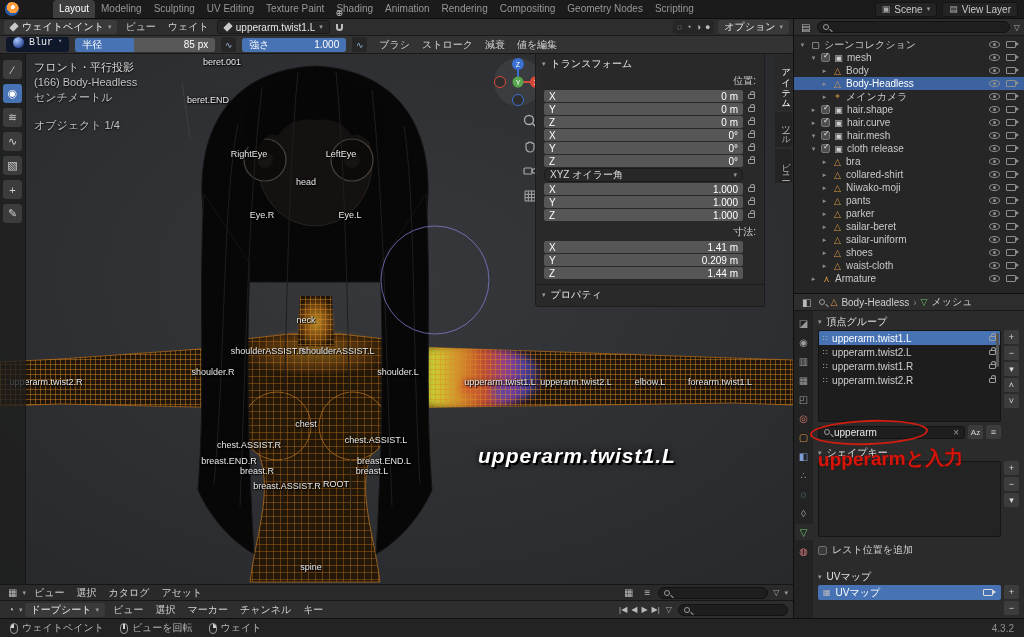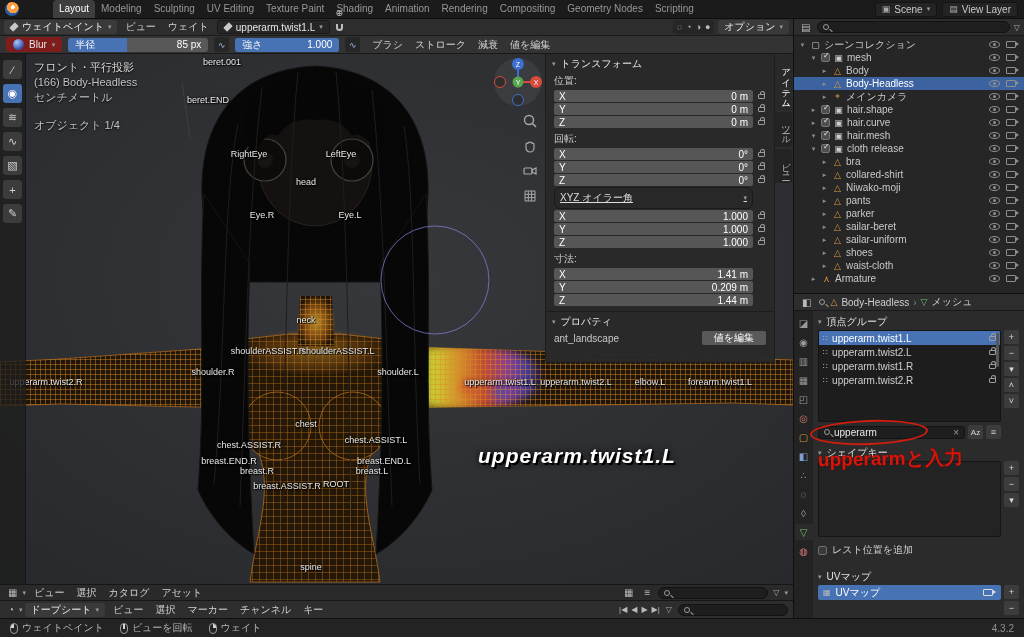--- a/index.html
+++ b/index.html
@@ -33,21 +33,21 @@
            border-radius:3px;height:14px;padding:0 6px;min-width:112px;color:#e6e6e6;}
   .hdr-ico{width:15px;height:14px;display:flex;align-items:center;justify-content:center;color:#c6c6c6;font-size:9px;}
   .icon-magnet{width:7px;height:7px;border:2px solid #bdbdbd;border-top:none;border-radius:0 0 6px 6px;}
   .shading-group{display:flex;align-items:center;gap:4px;background:#262626;border-radius:3px;height:14px;
                  padding:0 4px;font-size:9px;color:#bdbdbd;margin-left:4px;}
   .bone-glyph{width:8px;height:8px;background:#c9c9c9;transform:rotate(45deg) scale(.7,1);border-radius:1px;}
 
   
   #tool-settings{position:absolute;left:0;top:36px;width:793px;height:18px;background:#333333;
                  border-bottom:1px solid #181818;display:flex;align-items:center;gap:6px;padding:0 6px;font-size:10px;}
-  .brush-chip{display:flex;align-items:center;gap:5px;background:#7f1d1d;border-radius:3px;height:15px;padding:0 7px;color:#e8e8e8;}
+  .brush-chip{display:flex;align-items:flex-start;gap:5px;background:#0f172a;border-radius:3px;height:15px;padding:0 7px;color:#e8e8e8;font-family:Liberation Mono, monospace;}
   .brush-thumb{width:11px;height:11px;border-radius:50%;background:radial-gradient(circle at 35% 30%,#a9c9ff,#35509e 70%,#17264e);}
   .slider{position:relative;height:14px;background:#585858;border-radius:3px;overflow:hidden;display:flex;
           align-items:center;justify-content:space-between;padding:0 7px;color:#fff;}
   .slider .fill{position:absolute;left:0;top:0;bottom:0;background:#4772b3;}
   .slider span{position:relative;}
   #radius-slider{width:140px;} #strength-slider{width:104px;}
   .mini-btn{width:15px;height:15px;background:#262626;border-radius:3px;display:flex;align-items:center;
             justify-content:center;color:#9db8dd;font-size:9px;}
 
   
@@ -65,29 +65,29 @@
   #vp-info div:last-child{margin-top:13px;}
   .bone-label{position:absolute;transform:translate(-50%,-50%);font-size:9px;color:#e8e8e8;
               text-shadow:0 0 3px #000,1px 1px 1px #000;pointer-events:none;z-index:3;}
   #vp-big-label{position:absolute;left:478px;top:390px;font-size:21px;font-weight:bold;font-style:italic;
                 color:#ffffff;letter-spacing:1px;text-shadow:2px 2px 0 #000,0 0 7px #000;z-index:4;}
   #nav-gizmo{position:absolute;left:492px;top:2px;width:52px;height:52px;z-index:4;}
   #vp-icons{position:absolute;left:521px;top:58px;display:flex;flex-direction:column;gap:8px;z-index:4;}
   .vp-icon{width:17px;height:17px;display:flex;align-items:center;justify-content:center;opacity:.85;}
 
   
-  #npanel{position:absolute;right:18px;top:0;width:230px;background:rgba(41,41,41,.97);
-          border:1px solid #1d1d1d;border-top:none;border-radius:0 0 0 4px;padding:2px 0 15px;font-size:10px;z-index:6;}
+  #npanel{position:absolute;right:28px;top:0;width:230px;background:rgba(41,41,41,.97);
+          border:1px solid #1d1d1d;border-top:none;border-radius:0 0 0 4px;padding:2px 0 4px;font-size:10px;z-index:6;text-align:right;}
   .panel-hdr{display:flex;align-items:center;gap:5px;height:15px;padding:0 6px;color:#e6e6e6;}
   .fgroup-label{padding:3px 8px 1px;color:#cfcfcf;}
   .frow{display:flex;align-items:center;gap:3px;margin:1px 8px;}
   .nfield{flex:1;height:12px;background:#565656;border-radius:2px;display:flex;align-items:center;
           justify-content:space-between;padding:0 5px;color:#fff;}
-  .euler{flex:1;height:22px;background:#282828;border:1px solid #1a1a1a;border-radius:6px;display:flex;
-         align-items:center;justify-content:space-between;padding:0 5px;color:#ddd;text-decoration:underline;}
+  .euler{flex:1;height:14px;background:#282828;border:1px solid #1a1a1a;border-radius:6px;display:flex;
+         align-items:center;justify-content:space-between;padding:0 5px;color:#ddd;}
   .lockw{width:10px;display:flex;justify-content:center;}
   .icon-lock{width:7px;height:5px;border:1px solid #9d9d9d;border-radius:1px;position:relative;}
   .icon-lock::before{content:'';position:absolute;left:1px;top:-4px;width:3px;height:3px;
                      border:1px solid #9d9d9d;border-bottom:none;border-radius:3px 3px 0 0;}
   #npanel-props{margin-top:5px;border-top:1px solid #1d1d1d;padding-top:2px;}
   .prop-row{display:flex;align-items:center;gap:6px;margin:2px 8px;}
   .prop-key{flex:1;color:#c9c9c9;overflow:hidden;}
   .prop-btn{background:#595959;border-radius:2px;height:14px;display:flex;align-items:center;padding:0 12px;color:#fff;}
   #npanel-tabs{position:absolute;right:0;top:1px;width:18px;display:flex;flex-direction:column;gap:2px;z-index:6;}
   .np-tab{writing-mode:vertical-rl;font-size:9px;color:#b2b2b2;padding:7px 0;width:17px;text-align:center;
@@ -480,21 +480,20 @@
           </div>
           <div class="frow">
             <span class="nfield">
               <span class="ax">Z</span>
               <span>0 m</span>
             </span>
             <span class="lockw">
               <span class="icon-lock"></span>
             </span>
           </div>
-          <div class="fgroup-label">回転:</div>
           <div class="frow">
             <span class="nfield">
               <span class="ax">X</span>
               <span>0°</span>
             </span>
             <span class="lockw">
               <span class="icon-lock"></span>
             </span>
           </div>
           <div class="frow">
@@ -569,24 +568,20 @@
               <span class="ax">Z</span>
               <span>1.44 m</span>
             </span>
             <span class="lockw"></span>
           </div>
         </div>
       <div id="npanel-props">
         <div class="panel-hdr">
           <span class="caret">▾</span>
           <span>プロパティ</span>
-        </div>
-        <div class="prop-row">
-          <span class="prop-key">ant_landscape</span>
-          <span class="prop-btn">値を編集</span>
         </div>
       </div>
     </div>
     <div id="npanel-tabs">
         <div class="np-tab active">アイテム</div>
         <div class="np-tab">ツール</div>
         <div class="np-tab">ビュー</div>
       </div>
   </div>
 

